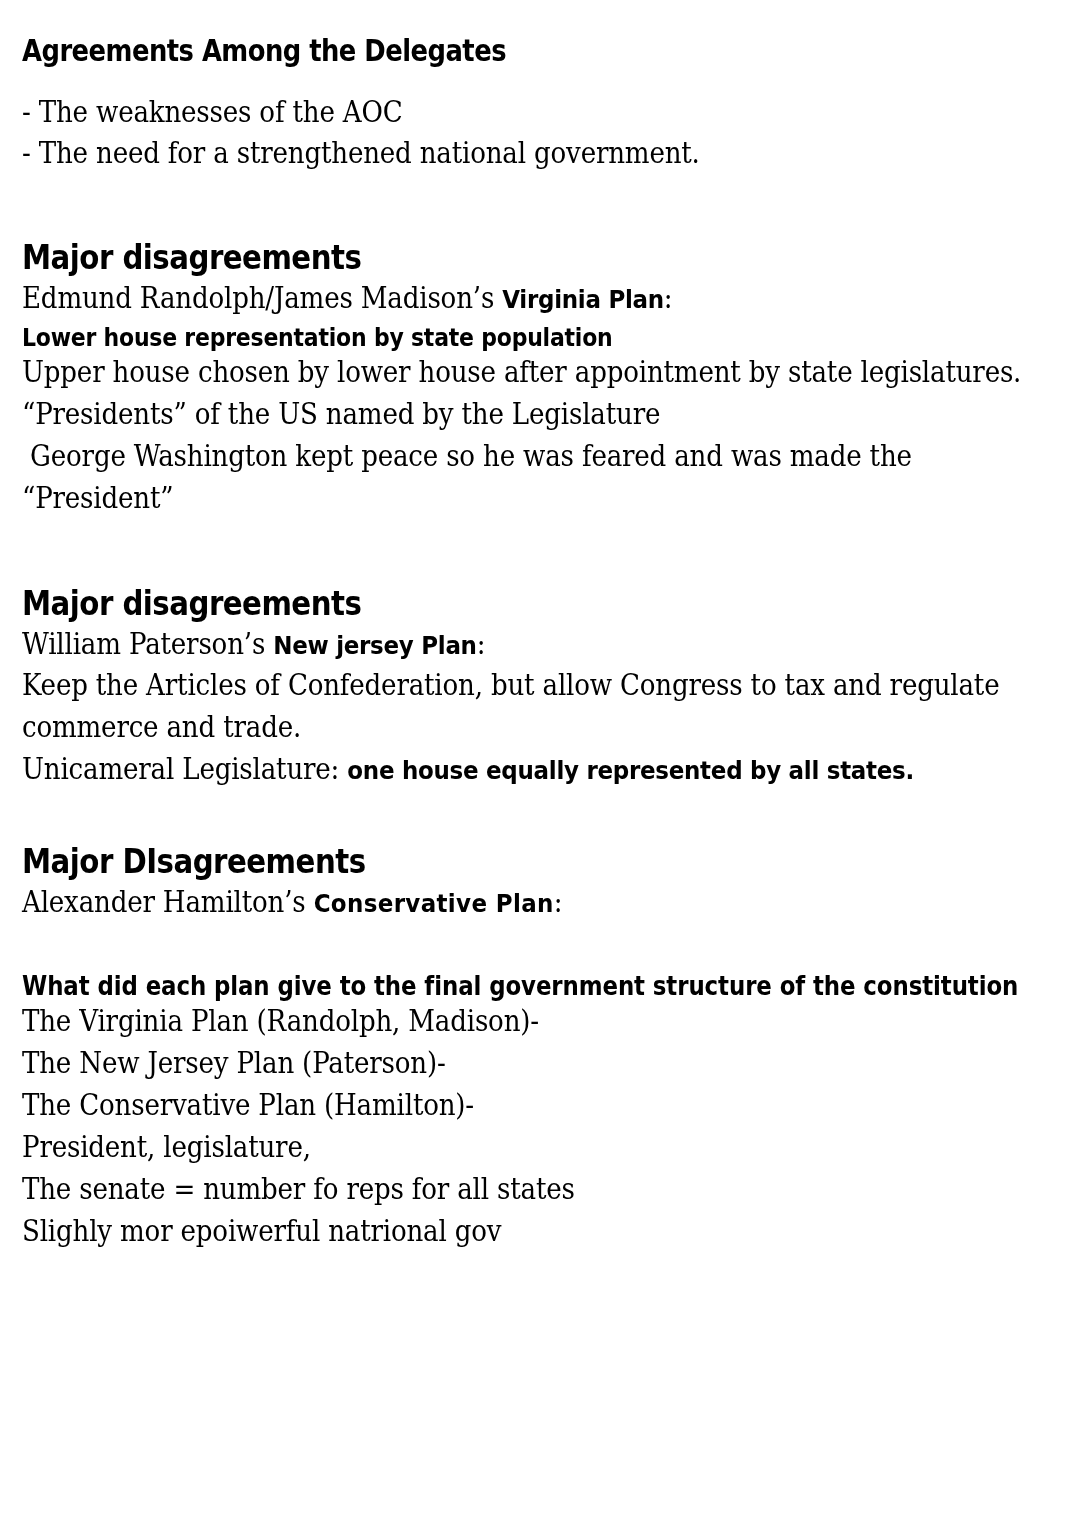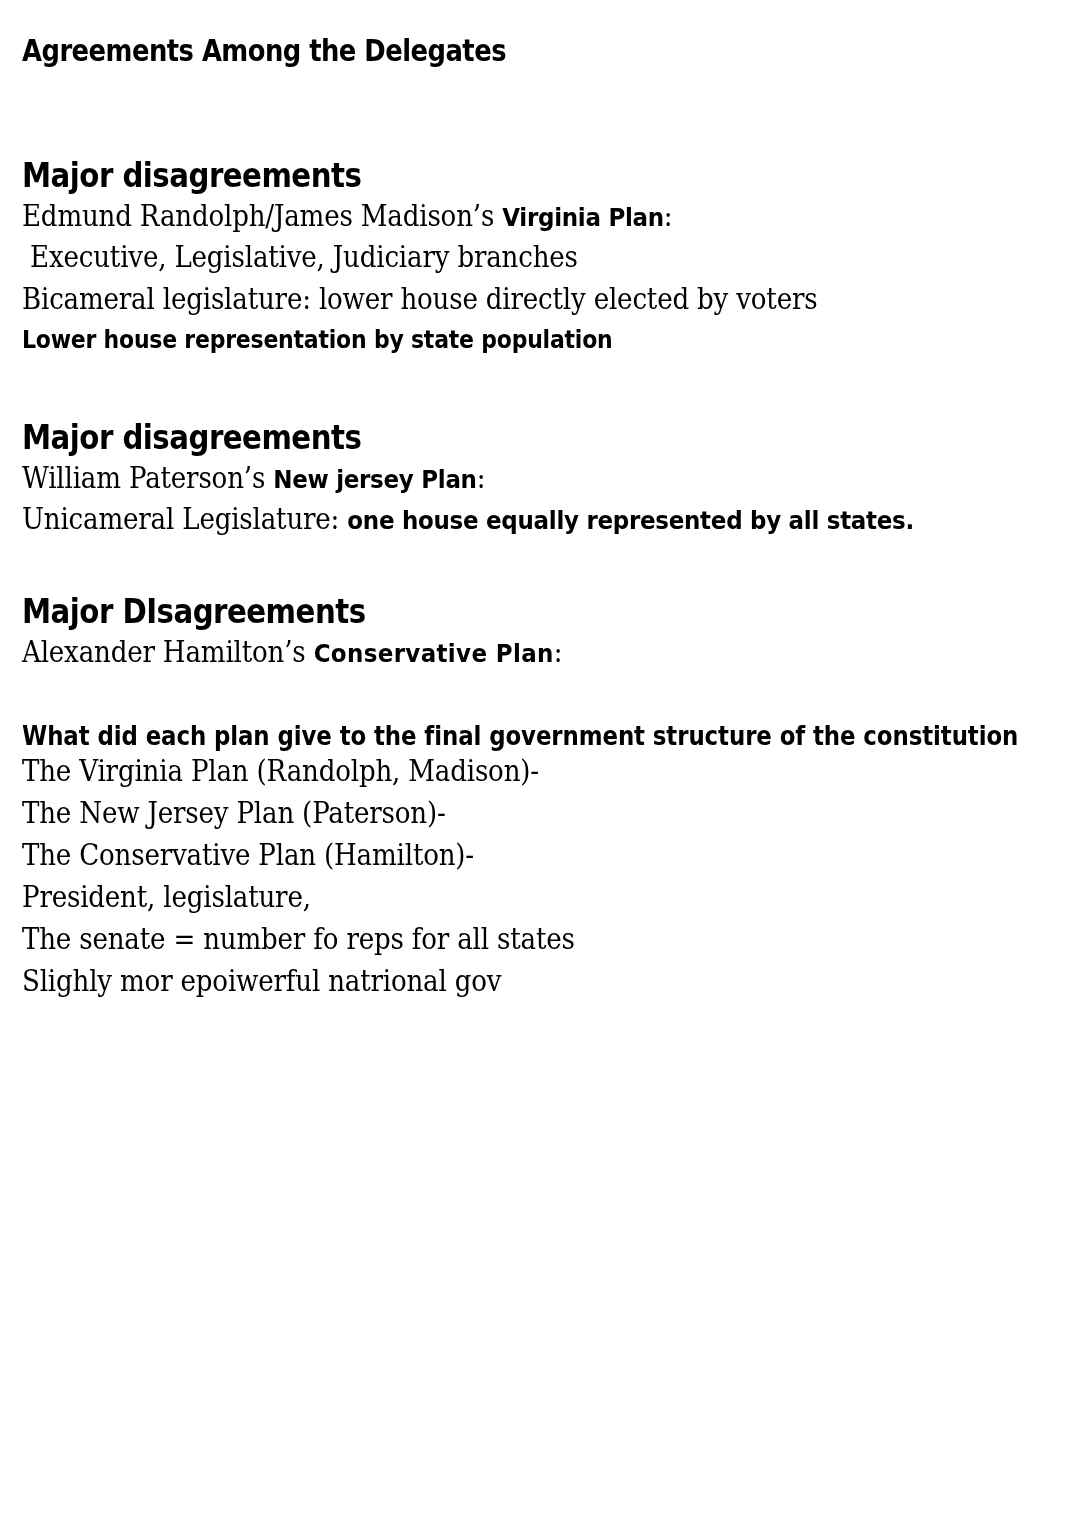--- a/index.html
+++ b/index.html
@@ -93,55 +93,65 @@
 </head>
 <body>
 
 <div class="page">
 
   <section>
     <h1 class="heading heading--top">Agreements Among the Delegates</h1>
 
     <div class="sp-gap"></div>
 
+    <div class="bullets">
+      <p class="line">- The weaknesses of the AOC</p>
+      <p class="line">- The need for a strengthened national government.</p>
+    </div>
   </section>
 
   <div class="sp-big"></div>
 
   <section>
     <h2 class="heading">Major disagreements</h2>
 
     <div class="sp-tight"></div>
 
     <p class="line"><span>Edmund Randolph/James Madison’s </span><span class="b">Virginia Plan</span><span>:</span></p>
 
     <div class="sp-line"></div>
 
-    <div class="loose">
-      <p class="line"> Executive, Legislative, Judiciary branches</p>
-      <p class="line">Bicameral legislature: lower house directly elected by voters</p>
-    </div>
 
     <p class="line-bold">Lower house representation by state population</p>
 
     <div class="sp-tight"></div>
 
+    <div class="loose">
+      <p class="line">Upper house chosen by lower house after appointment by state legislatures.</p>
+      <p class="line">“Presidents” of the US named by the Legislature</p>
+      <p class="line"> George Washington kept peace so he was feared and was made the</p>
+      <p class="line">“President”</p>
+    </div>
   </section>
 
   <div class="sp-big"></div>
 
   <section>
     <h2 class="heading">Major disagreements</h2>
 
     <div class="sp-tight"></div>
 
     <p class="line"><span>William Paterson’s </span><span class="b">New jersey Plan</span><span>:</span></p>
 
     <div class="sp-line"></div>
 
+    <div class="loose">
+      <p class="line">Keep the Articles of Confederation, but allow Congress to tax and regulate</p>
+      <p class="line">commerce and trade.</p>
+    </div>
 
     <p class="line"><span>Unicameral Legislature: </span><span class="b">one house equally represented by all states.</span></p>
   </section>
 
   <div class="sp-big"></div>
 
   <section>
     <h2 class="heading">Major DIsagreements</h2>
 
     <div class="sp-tight"></div>

